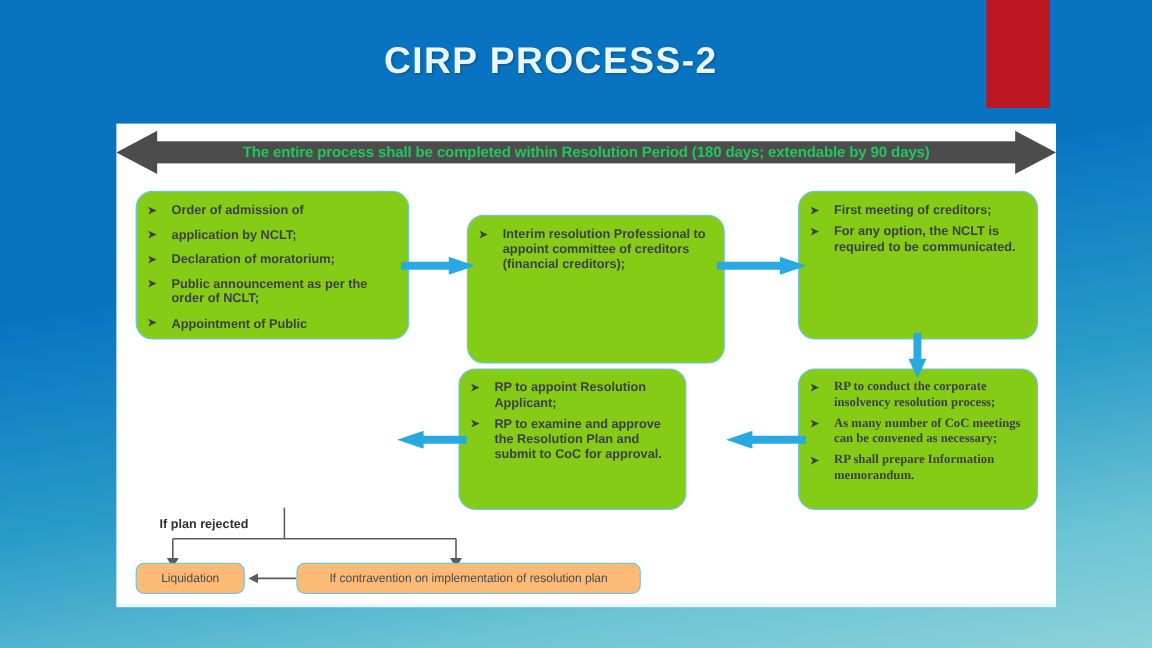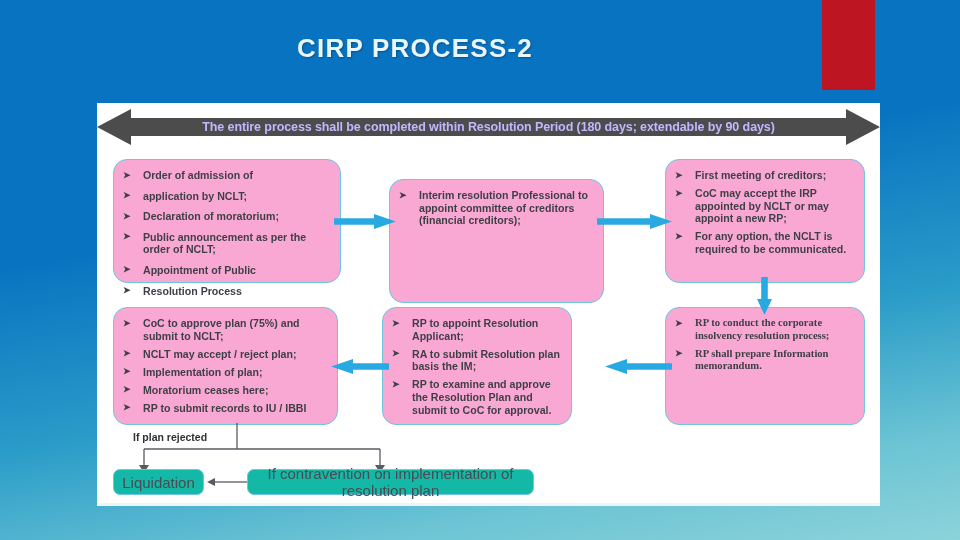--- a/index.html
+++ b/index.html
@@ -19,24 +19,25 @@
     left: 822px; top: 0;
     width: 53px; height: 90px;
     background: #bd1622;
   }
   #slide-title {
     position: absolute;
     left: 0; top: 33px;
     width: 830px;
     text-align: center;
     color: #eaf6fd;
-    font-size: 26px;
+    font-size: 31px;
     font-weight: bold;
     letter-spacing: 1.2px;
     text-shadow: 1px 1px 2px rgba(0,0,0,.28);
+    padding-left: 44px;
   }
 
   
   #diagram-panel {
     position: absolute;
     left: 97px; top: 103px;
     width: 783px; height: 402px;
     background: #ffffff;
   }
 
@@ -51,36 +52,36 @@
     left: 0; top: 0; right: 0; bottom: 0;
     background: #4c4c4c;
     -webkit-clip-path: polygon(0 50%, 34px 4px, 34px 13px, calc(100% - 34px) 13px, calc(100% - 34px) 4px, 100% 50%, calc(100% - 34px) calc(100% - 4px), calc(100% - 34px) calc(100% - 13px), 34px calc(100% - 13px), 34px calc(100% - 4px));
     clip-path: polygon(0 50%, 34px 4px, 34px 13px, calc(100% - 34px) 13px, calc(100% - 34px) 4px, 100% 50%, calc(100% - 34px) calc(100% - 4px), calc(100% - 34px) calc(100% - 13px), 34px calc(100% - 13px), 34px calc(100% - 4px));
     filter: drop-shadow(0 1px 1px rgba(0,0,0,.35));
   }
   #resolution-banner .banner-text {
     position: absolute;
     left: 34px; right: 34px; top: 13px; height: 18px;
     background: #4c4c4c;
-    color: #c4b5fd;
+    color: #22c55e;
     font-size: 12.5px;
     font-weight: bold;
     line-height: 18px;
     text-align: center;
     white-space: nowrap;
     letter-spacing: -0.1px;
   }
 
   
   .pbox {
     position: absolute;
     box-sizing: border-box;
     border: 1.4px solid #6ec6e0;
     border-radius: 14px;
-    background: #f9a8d4;
+    background: #84cc16;
     padding: 9px 10px 6px 8px;
   }
   .pbox ul {
     list-style: none;
     margin: 0; padding: 0;
   }
   .pbox li {
     position: relative;
     padding-left: 21px;
     margin-bottom: 5.5px;
@@ -133,23 +134,23 @@
     left: 36px; top: 328px;
     font-size: 10.5px;
     font-weight: bold;
     color: #2f3034;
   }
   .tbox {
     position: absolute;
     box-sizing: border-box;
     border: 1.3px solid #6ec6e0;
     border-radius: 7px;
-    background: #14b8a6;
+    background: #fdba74;
     color: #4a4a52;
-    font-size: 15px;
+    font-size: 10px;
     text-align: center;
     display: flex;
     align-items: center;
     justify-content: center;
   }
   #box-liquidation  { left: 16px;  top: 366px; width: 91px; height: 26px; }
   #box-contravention{ left: 150px; top: 366px; width: 287px; height: 26px; }
 
   #connector-svg {
     position: absolute;
@@ -180,62 +181,51 @@
     <div class="banner-text">The entire process shall be completed within Resolution Period (180 days; extendable by 90 days)</div>
   </div>
 
   <div class="pbox sparse" id="box-1">
     <ul>
       <li>Order of admission of</li>
       <li>application by NCLT;</li>
       <li>Declaration of moratorium;</li>
       <li>Public announcement as per  the order of NCLT;</li>
       <li>Appointment of Public</li>
-      <li>Resolution Process</li>
     </ul>
   </div>
 
   <div class="pbox" id="box-2">
     <ul>
       <li>Interim resolution Professional to appoint committee of creditors (financial creditors);</li>
     </ul>
   </div>
 
   <div class="pbox" id="box-3">
     <ul>
       <li>First meeting of creditors;</li>
-      <li>CoC may accept the IRP appointed by NCLT or may appoint a new RP;</li>
       <li>For any option, the NCLT is required to be communicated.</li>
     </ul>
   </div>
 
   <div class="pbox" id="box-4">
     <ul>
       <li>RP to conduct the corporate insolvency resolution process;</li>
+      <li>As many number of CoC meetings can be convened as necessary;</li>
       <li>RP shall prepare Information memorandum.</li>
     </ul>
   </div>
 
   <div class="pbox" id="box-5">
     <ul>
       <li>RP to appoint Resolution Applicant;</li>
-      <li>RA to submit Resolution plan basis the IM;</li>
       <li>RP to examine and approve the Resolution Plan and submit to CoC for approval.</li>
     </ul>
   </div>
 
-  <div class="pbox" id="box-6">
-    <ul>
-      <li>CoC to approve plan (75%) and submit to NCLT;</li>
-      <li>NCLT may accept / reject plan;</li>
-      <li>Implementation of plan;</li>
-      <li>Moratorium ceases here;</li>
-      <li>RP to submit records to IU / IBBI</li>
-    </ul>
-  </div>
 
   <div class="arrow-h" id="arrow-1-2"></div>
   <div class="arrow-h" id="arrow-2-3"></div>
   <div class="arrow-v" id="arrow-3-4"></div>
   <div class="arrow-h left" id="arrow-5-4"></div>
   <div class="arrow-h left" id="arrow-6-5"></div>
 
   <div id="reject-label">If plan rejected</div>
 
   <svg id="connector-svg">

